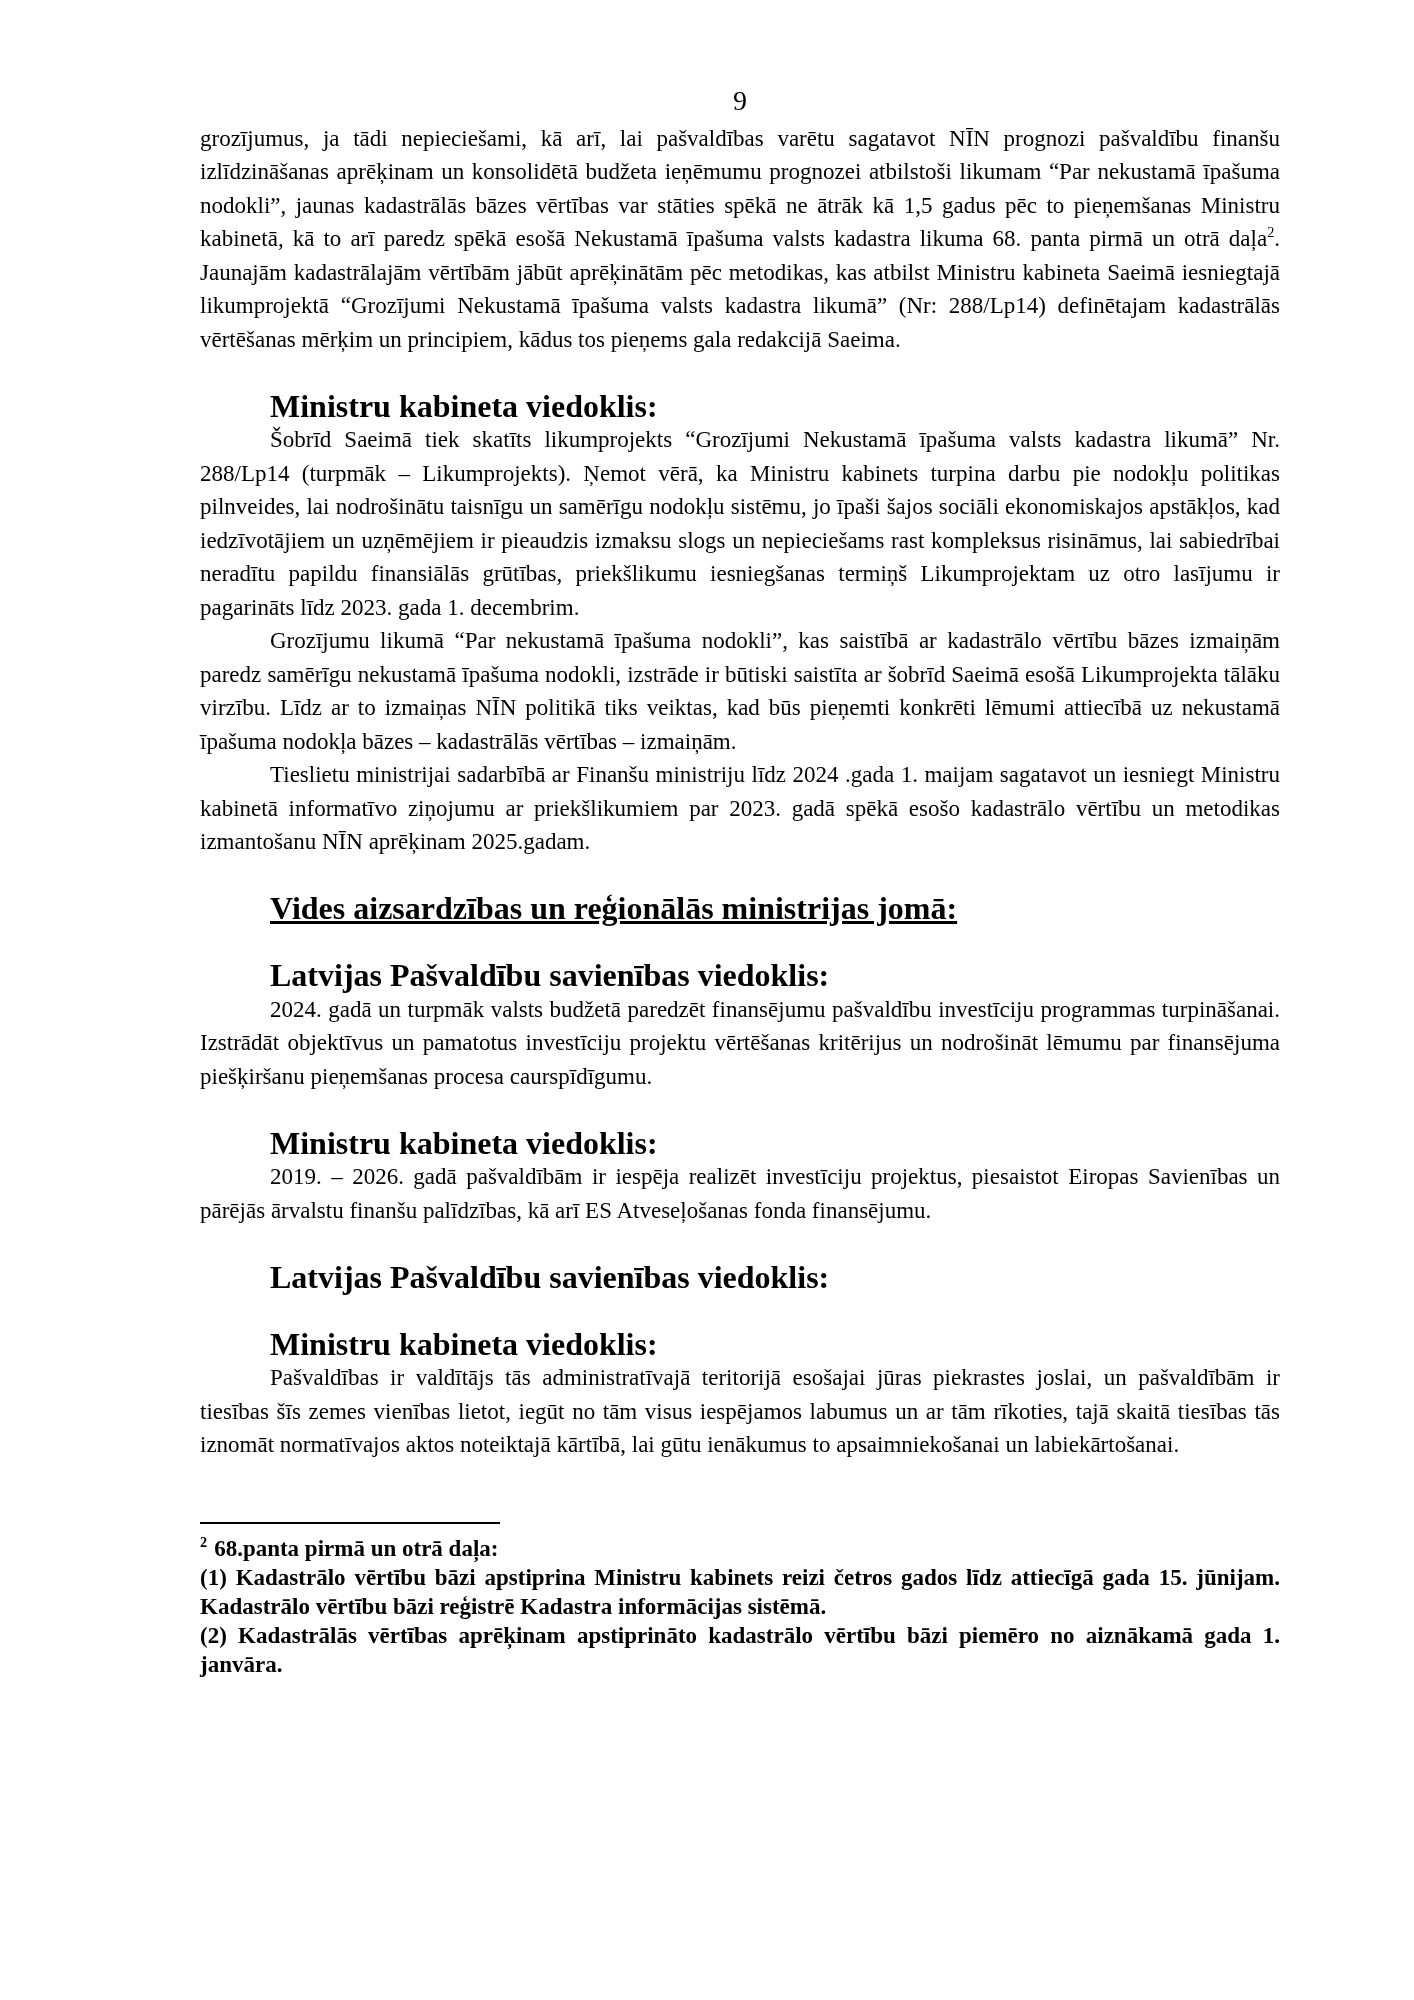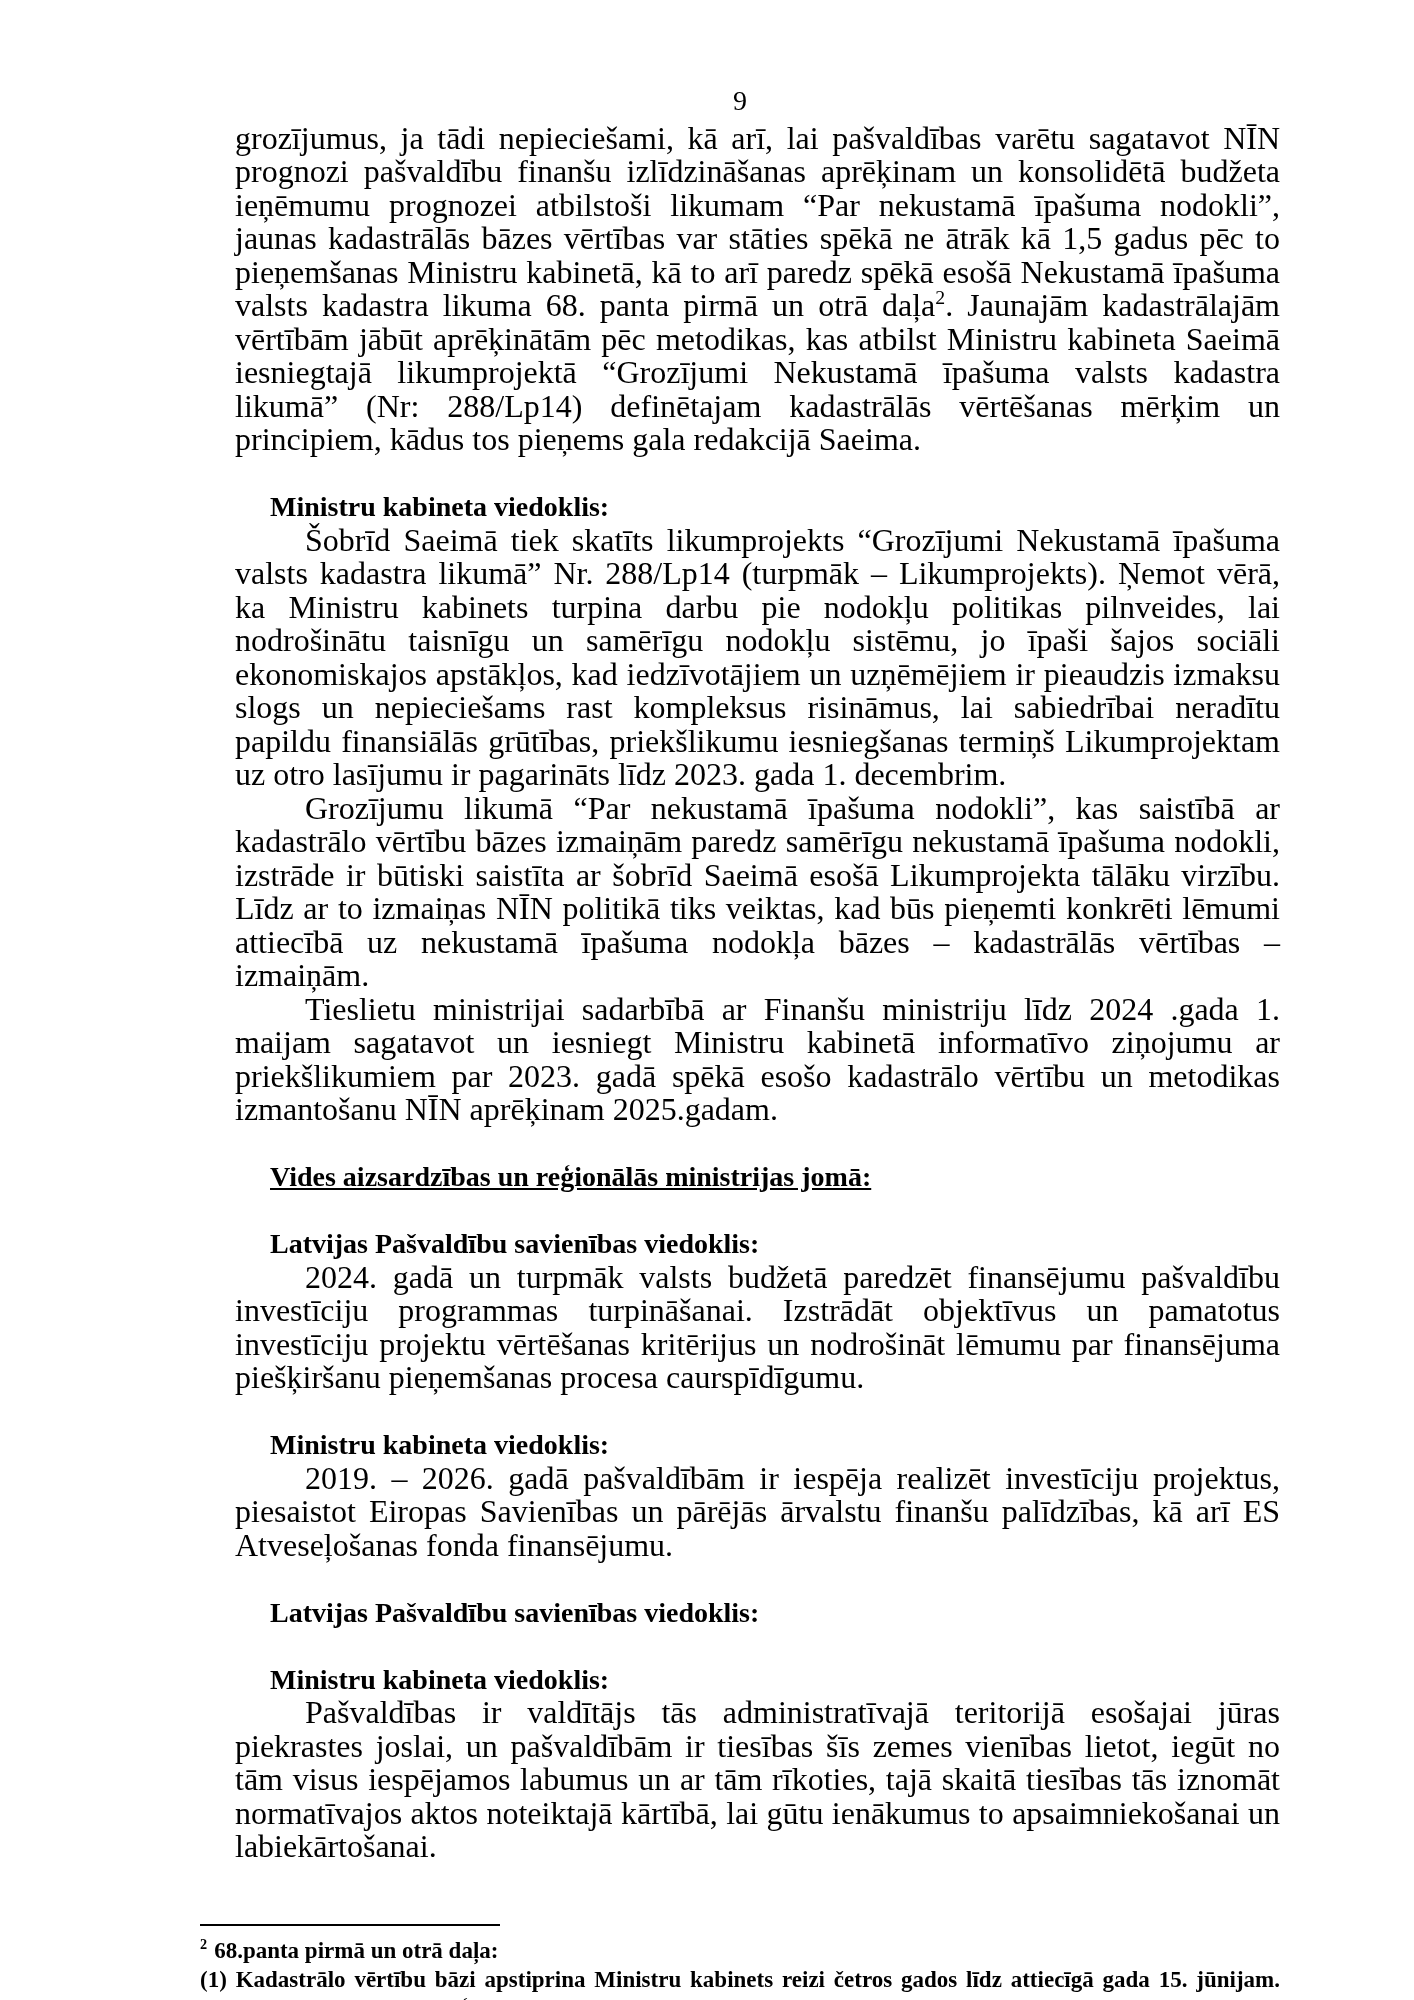--- a/index.html
+++ b/index.html
@@ -18,28 +18,27 @@
     position: relative;
   }
   .page-number {
     text-align: center;
     font-size: 28px;
     line-height: 33.5px;
     margin-bottom: 4px;
     font-weight: normal;
   }
   p.body-text {
-    font-size: 32px;
+    font-size: 23px;
     line-height: 33.5px;
     text-align: justify;
-    margin-left: 35px;
   }
   p.indent { text-indent: 70px; }
   .subheading {
-    font-size: 28px;
+    font-size: 32px;
     line-height: 33.5px;
     font-weight: bold;
     margin-left: 70px;
     margin-top: 33.5px;
   }
   .subheading.underlined { text-decoration: underline; }
   sup {
     font-size: 0.62em;
     line-height: 0;
     vertical-align: super;

